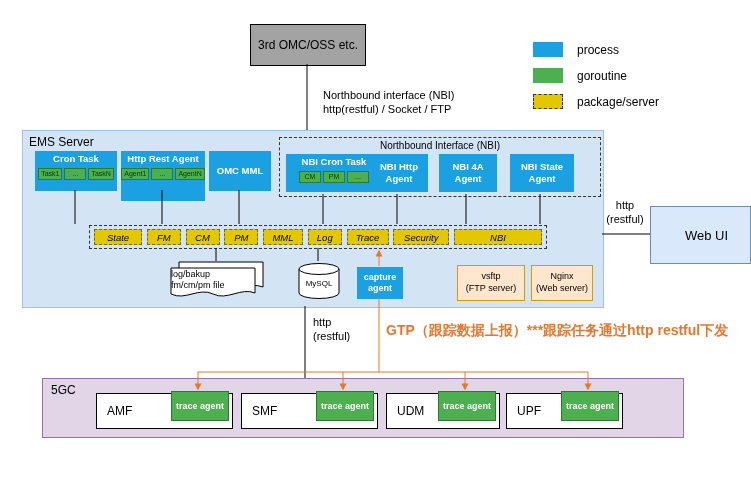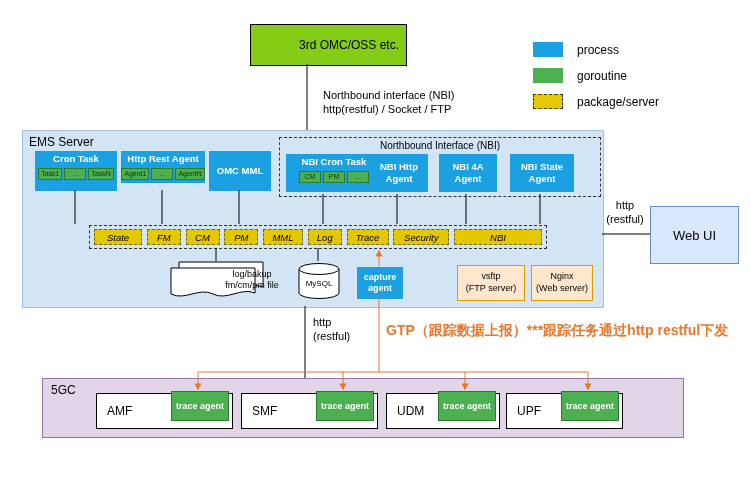--- a/index.html
+++ b/index.html
@@ -1,46 +1,46 @@
 <!DOCTYPE html>
 <html style="--process: #1ba1e1; --goroutine: #4caf50; --package: #e3c800; --ems-bg: #d3e5f5; --core-bg: #e1d5e7; --server-box-bg: #ffe6cc; --server-box-border: #d79b00; --webui-bg: #dae8fc; --webui-border: #6c8ebf; --orange-link: #e8772e;"><head>
 <meta charset="utf-8">
 <style>
   html,body{margin:0;padding:0;background:#fff;}
   .canvas{position:relative;width:751px;height:481px;background:#fff;overflow:hidden;
           font-family:"Liberation Sans",sans-serif;color:#000;}
   .abs{position:absolute;}
 
   
-  .plainbox{background:#84cc16;border:1px solid #000;display:flex;align-items:center;justify-content:center;
-            font-size:12px;text-align:center;padding-left:41px;}
+  .plainbox{background:#a3a3a3;border:1px solid #000;display:flex;align-items:center;justify-content:center;
+            font-size:12px;text-align:center;}
   .box-blue{background:var(--process,#1ba1e1);color:#fff;font-weight:bold;text-align:center;}
   .bb-title{font-size:9.5px;margin-top:3px;line-height:1.15;}
   .bb-center{display:flex;align-items:center;justify-content:center;font-size:9.5px;line-height:1.25;height:100%;}
   .chips{display:flex;justify-content:center;gap:2px;margin-top:3px;}
   .chip{background:var(--goroutine,#4caf50);color:#073b07;font-weight:normal;font-size:7px;
         padding:1px 2px;min-width:16px;line-height:1.2;border:1px solid #2d7a2f;}
   .dashed{border:1px dashed #333;}
   .nbi-title{font-size:10px;color:#000;font-weight:normal;text-align:center;}
   .ems{background:var(--ems-bg,#d3e5f5);border:1px solid #9ec1e4;}
   .group-title{font-size:12px;color:#000;}
   .modrow{display:flex;align-items:center;justify-content:space-between;padding:0 4px;box-sizing:border-box;}
   .module{background:var(--package,#e3c800);border:1px dashed #6b6b2a;font-size:9.5px;height:16px;
           display:flex;align-items:center;justify-content:center;box-sizing:border-box;font-style:italic;}
   .m0{width:48px}.m1{width:34px}.m2{width:34px}.m3{width:34px}.m4{width:40px}
   .m5{width:34px}.m6{width:42px}.m7{width:56px}.m8{width:88px}
-  .doc-text{font-size:9px;line-height:1.25;text-align:center;padding-left:39px;}
+  .doc-text{font-size:9px;line-height:1.25;}
   .db-label{font-size:8px;text-align:center;}
   .capture{background:var(--process,#1ba1e1);color:#fff;font-size:9px;font-weight:bold;
            display:flex;align-items:center;justify-content:center;text-align:center;line-height:1.2;}
   .server-box{background:var(--server-box-bg,#ffe6cc);border:1px solid var(--server-box-border,#d79b00);
               display:flex;flex-direction:column;align-items:center;justify-content:center;
               font-size:9px;line-height:1.3;text-align:center;}
   .webui{background:var(--webui-bg,#dae8fc);border:1px solid var(--webui-border,#6c8ebf);
-         display:flex;align-items:center;justify-content:center;font-size:13px;}
+         display:flex;align-items:center;justify-content:center;font-size:13px;padding-left:12px;}
   .core{background:var(--core-bg,#e1d5e7);border:1px solid #9673a6;}
   .nf{background:#fff;border:1px solid #000;}
   .nf-name{position:absolute;left:10px;top:0;line-height:34px;font-size:12px;}
   .trace{position:absolute;right:3px;top:-3px;width:58px;height:30px;background:var(--goroutine,#4caf50);
          color:#fff;font-size:9px;font-weight:bold;display:flex;align-items:center;justify-content:center;
          text-align:center;line-height:1.15;border:1px solid #2d7a2f;box-sizing:border-box;}
   .note{font-size:11px;line-height:1.3;}
   .gtp{color:var(--orange-link,#e8772e);font-size:14px;white-space:nowrap;font-weight:bold;}
   .legend-row{display:flex;align-items:center;margin-bottom:11px;}
   .swatch{width:30px;height:15px;margin-right:14px;}
@@ -90,21 +90,21 @@
 
     <div class="abs box-blue" style="left:12px;top:20px;width:82px;height:40px;">
       <div class="bb-title">Cron Task</div>
       <div class="chips">
         <span class="chip">Task1</span>
         <span class="chip">...</span>
         <span class="chip">TaskN</span>
       </div>
     </div>
 
-    <div class="abs box-blue" style="left:98px;top:20px;width:84px;height:32px;">
+    <div class="abs box-blue" style="left:98px;top:20px;width:84px;height:50px;">
       <div class="bb-title">Http Rest Agent</div>
       <div class="chips">
         <span class="chip">Agent1</span>
         <span class="chip">...</span>
         <span class="chip">AgentN</span>
       </div>
     </div>
 
     <div class="abs box-blue" style="left:186px;top:20px;width:62px;height:40px;">
       <div class="bb-center">OMC MML</div>

